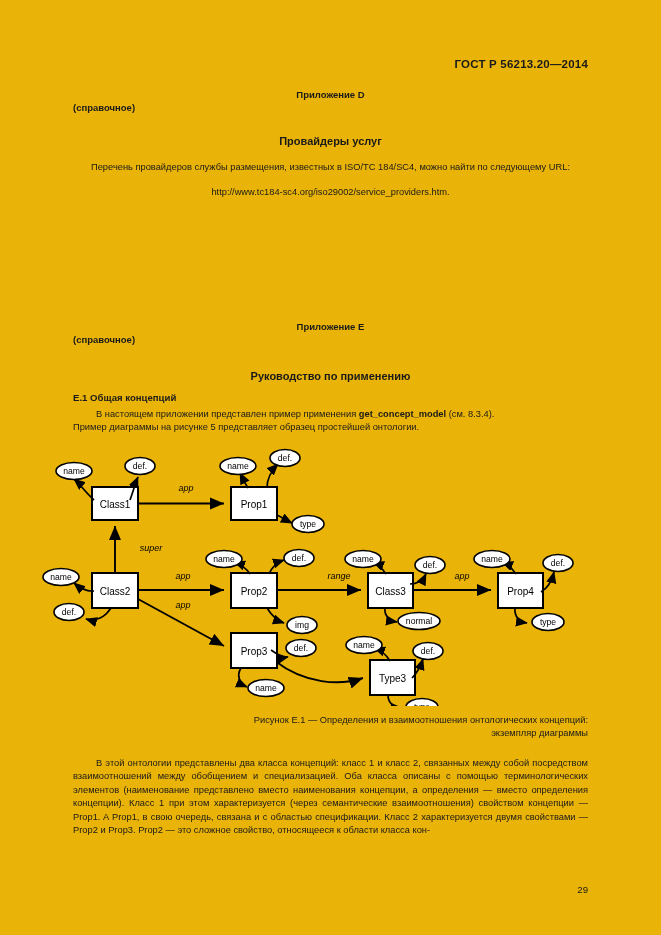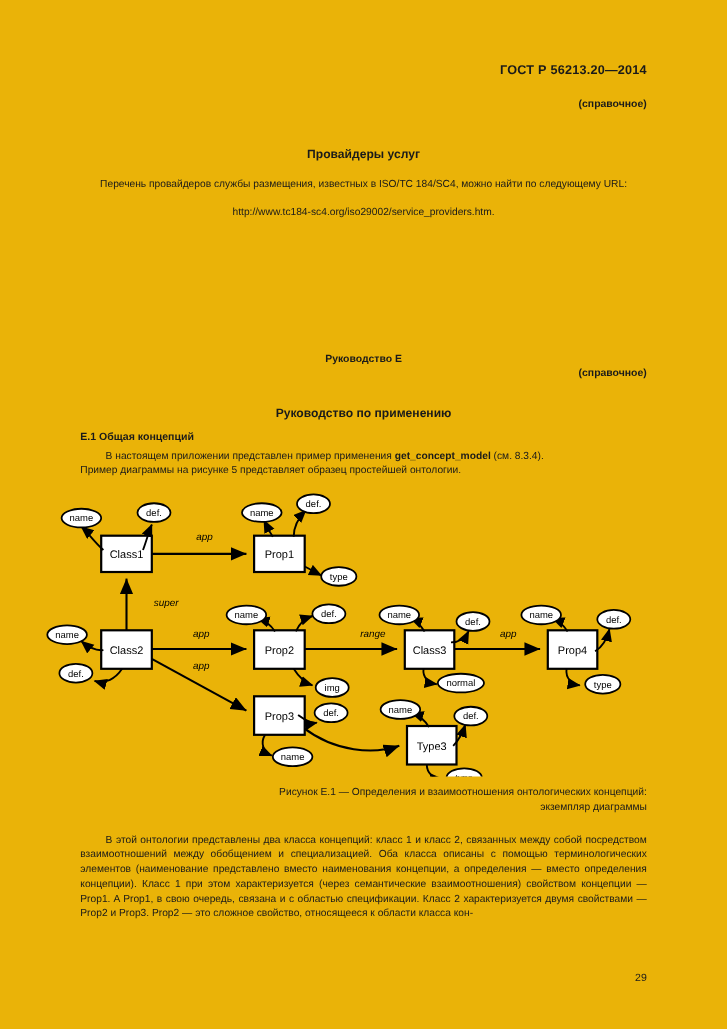--- a/index.html
+++ b/index.html
@@ -27,21 +27,21 @@
     letter-spacing: 0.2px;
     white-space: nowrap;
   }
   .annex-label {
     text-align: center;
     font-size: 9.5px;
     font-weight: bold;
     line-height: 13px;
   }
   .annex-sub {
-    text-align: right;
+    text-align: left;
     font-size: 9.5px;
     font-weight: bold;
     line-height: 13px;
   }
   .annex-title {
     text-align: center;
     font-size: 11px;
     font-weight: bold;
   }
   .para {
@@ -128,37 +128,38 @@
   }
 </style>
 </head>
 <body>
 
 <div class="page">
 
   <div class="doc-header">ГОСТ Р 56213.20—2014</div>
 
   <div class="block" style="top:88px;">
+    <div class="annex-label">Приложение D</div>
     <div class="annex-sub">(справочное)</div>
   </div>
 
   <div class="block" style="top:135px;">
     <div class="annex-title">Провайдеры услуг</div>
   </div>
 
   <div class="block" style="top:161px;">
     <div class="para-center">Перечень провайдеров службы размещения, известных в ISO/TC 184/SC4, можно найти по следующему URL:</div>
   </div>
 
   <div class="block" style="top:186px;">
     <div class="para-center">http://www.tc184-sc4.org/iso29002/service_providers.htm.</div>
   </div>
 
   <div class="block" style="top:320px;">
-    <div class="annex-label">Руководство E</div>
+    <div class="annex-label">Приложение E</div>
     <div class="annex-sub">(справочное)</div>
   </div>
 
   <div class="block" style="top:370px;">
     <div class="annex-title">Руководство по применению</div>
   </div>
 
   <div class="block" style="top:392px;">
     <div class="section-head">E.1  Общая концепций</div>
   </div>

